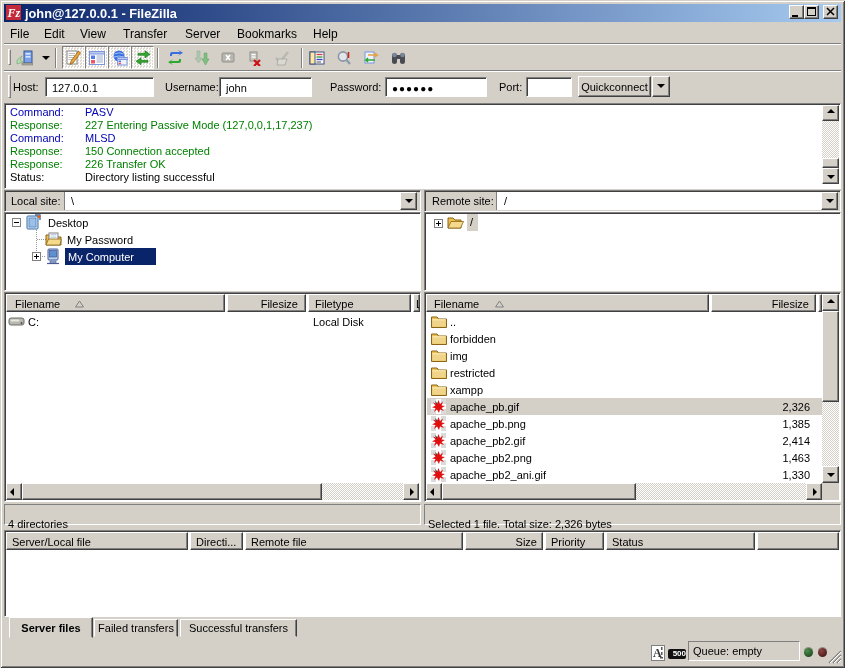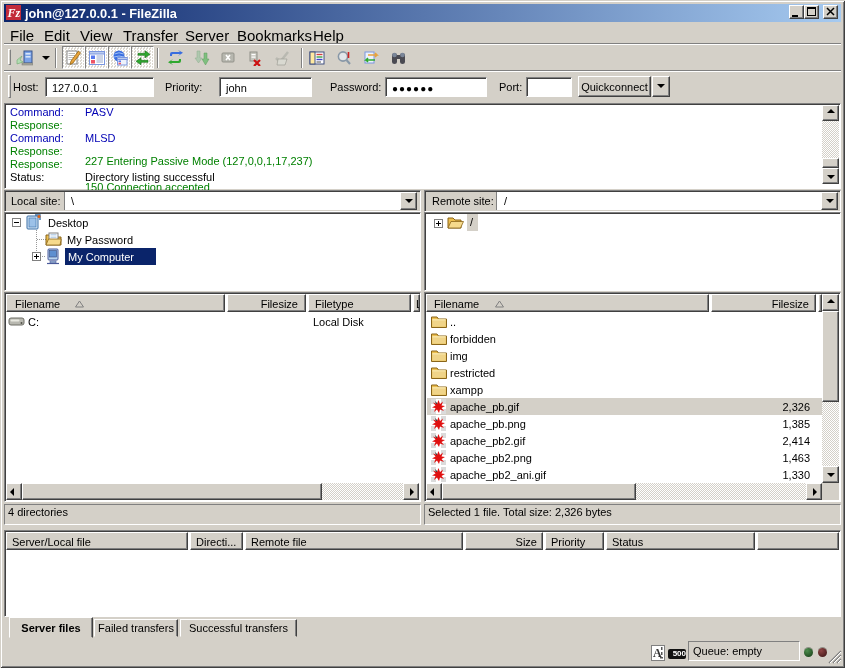--- a/index.html
+++ b/index.html
@@ -6,43 +6,43 @@
 html,body { width:845px; height:668px; overflow:hidden; }
 body { font-family:"Liberation Sans", sans-serif; font-size:11px; color:#000; background:#D4D0C8; position:relative; }
 .abs { position:absolute; }
 .raised { position:absolute; border:1px solid; border-color:#fff #404040 #404040 #fff; box-shadow: inset -1px -1px 0 #808080, inset 1px 1px 0 #d4d0c8; background:#D4D0C8; }
 .sunkenbox { position:absolute; border:1px solid; border-color:#808080 #fff #fff #808080; box-shadow: inset 1px 1px 0 #404040; background:#fff; }
 .sunkenlite { position:absolute; border:1px solid; border-color:#808080 #fff #fff #808080; }
 .win-frame { left:0; top:0; width:845px; height:668px; background:#D4D0C8;
   box-shadow: inset 1px 1px 0 #d4d0c8, inset -1px -1px 0 #404040, inset 2px 2px 0 #fff, inset -2px -2px 0 #808080; }
 #titlebar { left:4px; top:4px; width:837px; height:18px; background:linear-gradient(to right,#0A246A,#A6CAF0); }
 #titletext { position:absolute; left:21px; top:2px; color:#fff; font-size:12.8px; font-weight:bold; white-space:pre; }
-.menuitem { position:absolute; top:27px; font-size:15px; }
+.menuitem { position:absolute; top:27px; font-size:12px; }
 #toolbar { left:4px; top:43px; width:837px; height:27px; border-top:1px solid #808080; box-shadow: inset 0 1px 0 #fff; }
 .grip { position:absolute; width:3px; border:1px solid; border-color:#fff #808080 #808080 #fff; }
 .tsep { position:absolute; width:2px; height:20px; top:4px; border-left:1px solid #808080; border-right:1px solid #fff; }
 .ticon { position:absolute; top:6px; width:16px; height:16px; }
 .toggle { position:absolute; top:2px; width:23px; height:23px; border:1px solid; border-color:#808080 #fff #fff #808080;
   background-image: conic-gradient(#fff 25%, #dcd8d0 0 50%, #fff 0 75%, #dcd8d0 0); background-size:3px 3px; }
 .toggle svg { position:absolute; left:3px; top:3px; }
 .qlabel { position:absolute; top:81px; font-size:11px; }
 .qinput { position:absolute; top:77px; height:20px; background:#fff; border:1px solid; border-color:#808080 #fff #fff #808080; box-shadow: inset 1px 1px 0 #404040; font-size:11px; padding:4px 0 0 6px; white-space:pre; }
 #log { left:4px; top:103px; width:837px; height:86px; }
 .logline { position:absolute; left:5px; white-space:pre; font-size:11px; }
 .logline .c2 { position:absolute; left:75px; }
 .blue { color:#0000B4; }
-.green { color:#008000;margin-top:36px; }
+.green { color:#008000; }
 .sb-track { position:absolute; background-image: conic-gradient(#fff 25%, #d4d0c8 0 50%, #fff 0 75%, #d4d0c8 0); background-size:2px 2px; }
 .sb-btn { position:absolute; background:#D4D0C8; border:1px solid; border-color:#fff #404040 #404040 #fff; box-shadow: inset -1px -1px 0 #808080, inset 1px 1px 0 #d4d0c8; }
 .sb-thumb { position:absolute; background:#D4D0C8; border:1px solid; border-color:#fff #404040 #404040 #fff; box-shadow: inset -1px -1px 0 #808080, inset 1px 1px 0 #d4d0c8; }
 .tri { position:absolute; width:0; height:0; border:4px solid transparent; }
 .arr-dn { position:absolute; width:0; height:0; border:4px solid transparent; border-top:4px solid #000; border-bottom:none; }
 .hsec { position:absolute; top:0; height:18px; background:#D4D0C8; border:1px solid; border-color:#fff #404040 #404040 #fff; box-shadow: inset -1px -1px 0 #808080; font-size:11px; overflow:hidden; }
 .hsec span { position:absolute; top:3px; white-space:pre; }
-.statusline { position:absolute; height:21px; border:1px solid; border-color:#808080 #fff #fff #808080; font-size:11px; padding:1px 0 0 3px; background:#D4D0C8; }
+.statusline { position:absolute; height:21px; border:1px solid; border-color:#808080 #fff #fff #808080; font-size:11px; padding:13px 0 0 3px; background:#D4D0C8; }
 .row { position:absolute; font-size:11px; white-space:pre; }
 .rsize { position:absolute; font-size:11px; text-align:right; width:60px; }
 .tab { position:absolute; background:#D4D0C8; border:1px solid; border-color:#fff #404040 #d4d0c8 #fff; box-shadow: inset -1px 0 0 #808080; font-size:11px; text-align:center; }
 .dotv { position:absolute; width:1px; background-image:linear-gradient(#999 1px, transparent 1px); background-size:1px 2px; }
 .doth { position:absolute; height:1px; background-image:linear-gradient(90deg,#999 1px, transparent 1px); background-size:2px 1px; }
 .pmbox { position:absolute; width:9px; height:9px; background:#fff; border:1px solid #808080; }
 .pmbox:before { content:""; position:absolute; left:1px; top:3px; width:5px; height:1px; background:#000; }
 .pmbox.plus:after { content:""; position:absolute; left:3px; top:1px; width:1px; height:5px; background:#000; }
 svg { display:block; }
 </style>
@@ -194,21 +194,21 @@
     <circle cx="4.5" cy="5" r="2.3" fill="#7A8699"></circle>
         <circle cx="12.5" cy="5" r="2.3" fill="#7A8699"></circle>
   </svg>
     </div>
 </div>
 
 <div class="abs" style="left:4px;top:70px;width:837px;height:33px;border-top:1px solid #808080;box-shadow:inset 0 1px 0 #fff"></div>
 <div class="grip" style="left:8px;top:75px;height:23px"></div>
 <span class="qlabel" style="left:13px">Host:</span>
 <div class="qinput" style="left:45px;width:109px">127.0.0.1</div>
-<span class="qlabel" style="left:165px">Priority:</span>
+<span class="qlabel" style="left:165px">Username:</span>
 <div class="qinput" style="left:219px;width:93px">john</div>
 <span class="qlabel" style="left:330px">Password:</span>
 <div class="qinput" style="left:385px;width:102px;font-size:10px;letter-spacing:1px;padding-top:5px">●●●●●●</div>
 <span class="qlabel" style="left:499px">Port:</span>
 <div class="qinput" style="left:526px;width:46px"></div>
 <div class="raised" style="left:578px;top:76px;width:73px;height:21px;font-size:11px;text-align:center;padding-top:4px">Quickconnect</div>
 <div class="raised" style="left:652px;top:76px;width:18px;height:21px">
     <div class="arr-dn" style="left:4px;top:7px"></div>
   </div>
 

